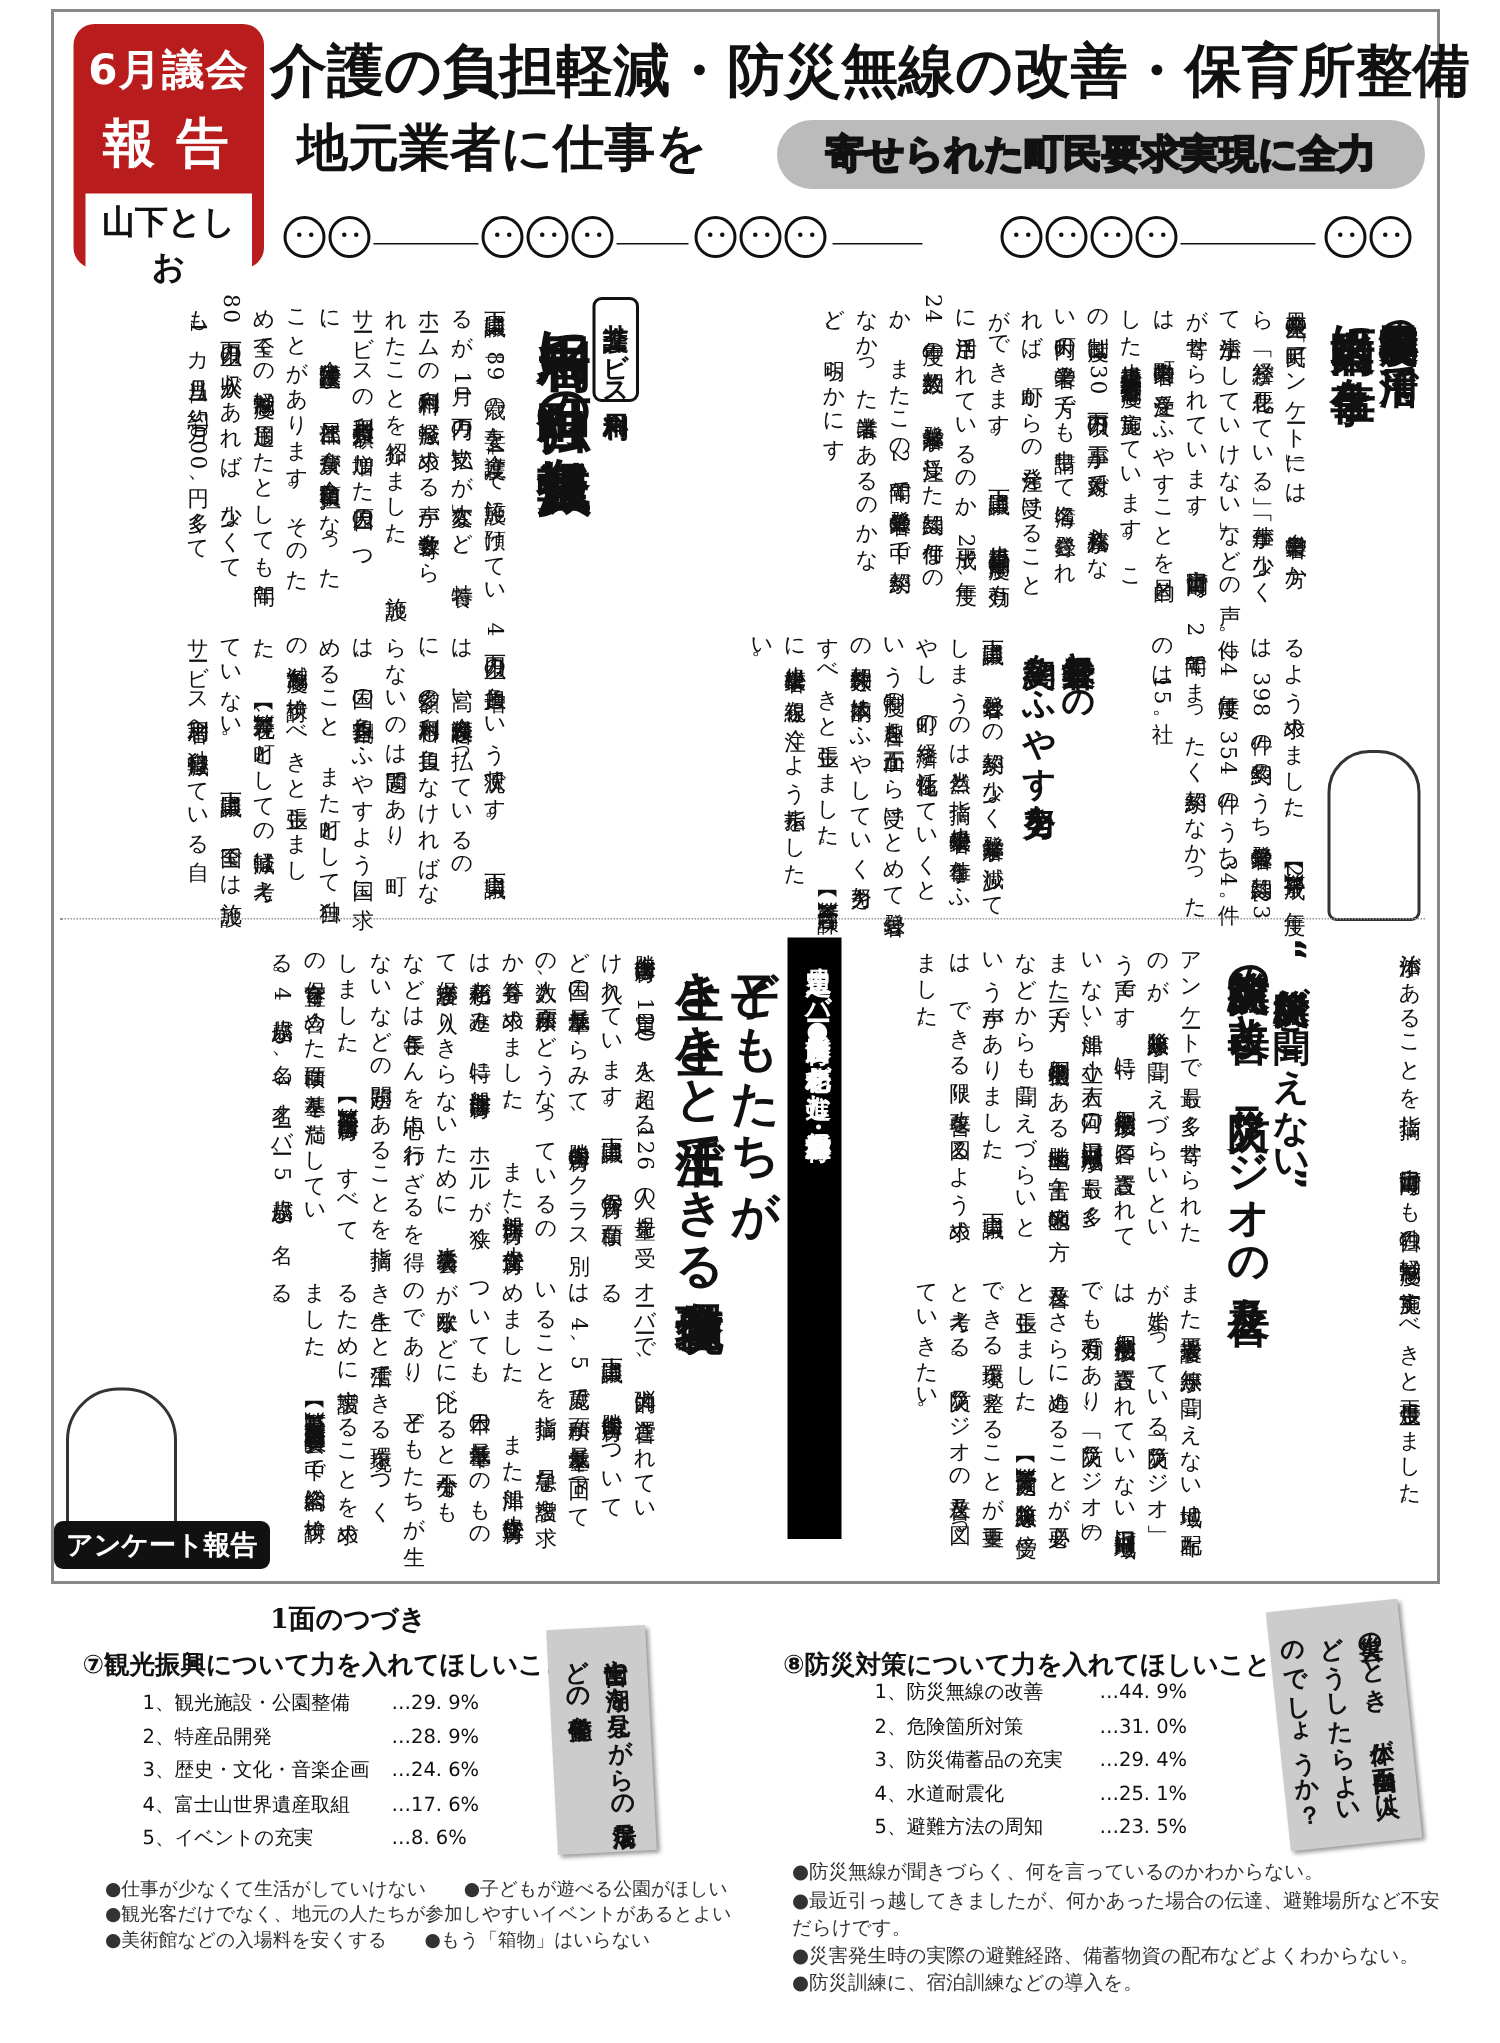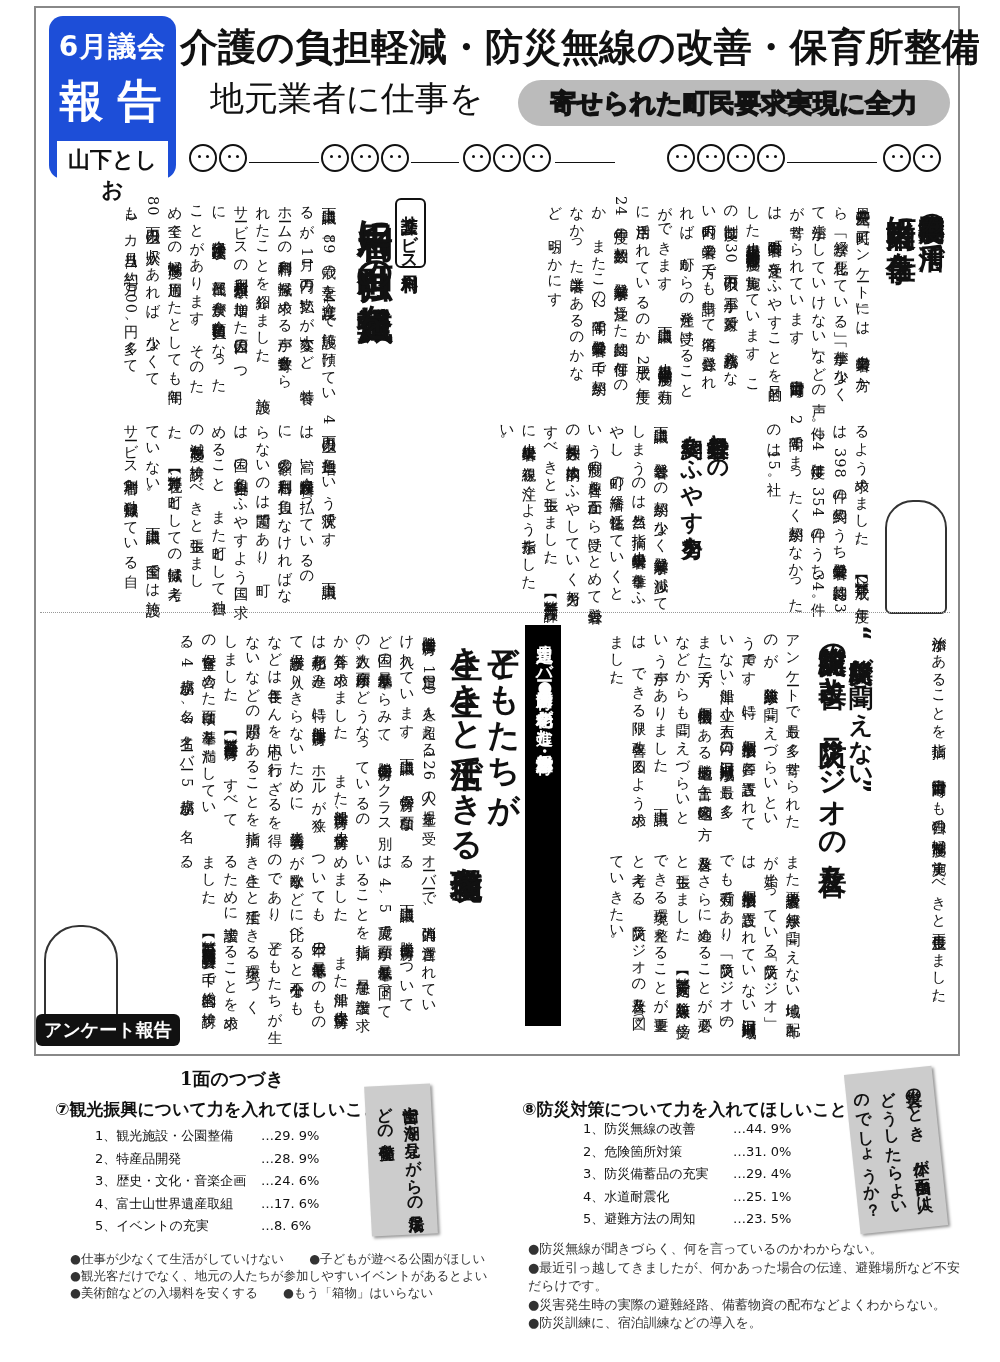--- a/index.html
+++ b/index.html
@@ -1,23 +1,23 @@
 <!DOCTYPE html>
 <html><head>
 <meta charset="utf-8">
 <style>
   html,body{margin:0;padding:0;background:#fff;}
   body{width:1000px;height:1362px;position:relative;overflow:hidden;font-family:"DejaVu Serif",serif;color:#111;}
   .frame{position:absolute;left:34px;top:6px;width:926px;height:1050px;border:2px solid #888;box-sizing:border-box;}
-  .badge{position:absolute;left:49px;top:16px;width:127px;height:163px;background:#1d4ed8;border-radius:14px;color:#fff;text-align:center;font-family:"DejaVu Sans",sans-serif;font-weight:bold;}
+  .badge{position:absolute;left:49px;top:16px;width:127px;height:163px;background:#b91c1c;border-radius:14px;color:#fff;text-align:center;font-family:"DejaVu Sans",sans-serif;font-weight:bold;}
   .badge .b1{font-size:28px;margin-top:12px;letter-spacing:1px;}
-  .badge .b2{font-size:44px;margin-top:6px;letter-spacing:14px;padding-left:10px;}
+  .badge .b2{font-size:35px;margin-top:6px;letter-spacing:14px;padding-left:10px;}
   .badge .b3{background:#fff;color:#111;font-size:22px;margin:10px 8px 0 8px;padding:4px 0;}
   .head1{position:absolute;left:180px;top:22px;font-size:38px;font-weight:bold;white-space:nowrap;letter-spacing:0px;}
-  .head2{position:absolute;left:210px;top:76px;font-size:34px;font-weight:normal;white-space:nowrap;}
+  .head2{position:absolute;left:198px;top:76px;font-size:34px;font-weight:bold;white-space:nowrap;}
   .pill{position:absolute;left:518px;top:80px;width:432px;height:46px;border-radius:23px;background:#bbb;font-family:"DejaVu Sans",sans-serif;font-weight:bold;font-size:26px;color:#fff;text-align:center;line-height:46px;-webkit-text-stroke:1.5px #111;}
   .faces{position:absolute;left:185px;top:140px;width:765px;height:40px;}
   .face{position:absolute;top:4px;width:28px;height:28px;border:2px solid #111;border-radius:50%;background:#fff;box-sizing:border-box;}
   .face::after{content:"";position:absolute;left:7px;top:9px;width:3px;height:3px;background:#111;border-radius:50%;box-shadow:8px 0 0 #111;}
   .string{position:absolute;top:22px;height:0;border-top:1.5px solid #111;}
   .vcol{position:absolute;writing-mode:vertical-rl;font-size:14.5px;line-height:22px;letter-spacing:1px;font-family:"DejaVu Serif",serif;}
   .vhead{position:absolute;writing-mode:vertical-rl;font-family:"DejaVu Sans",sans-serif;font-weight:bold;white-space:nowrap;}
   .tagbox{position:absolute;writing-mode:vertical-rl;font-family:"DejaVu Sans",sans-serif;font-weight:bold;font-size:17px;border:2px solid #111;border-radius:6px;padding:4px 2px;}
   .tagblack{position:absolute;writing-mode:vertical-rl;background:#000;color:#fff;font-family:"DejaVu Sans",sans-serif;font-weight:bold;font-size:17px;padding:8px 4px;width:28px;}
   .divider{position:absolute;height:0;border-top:1px dotted #999;}

